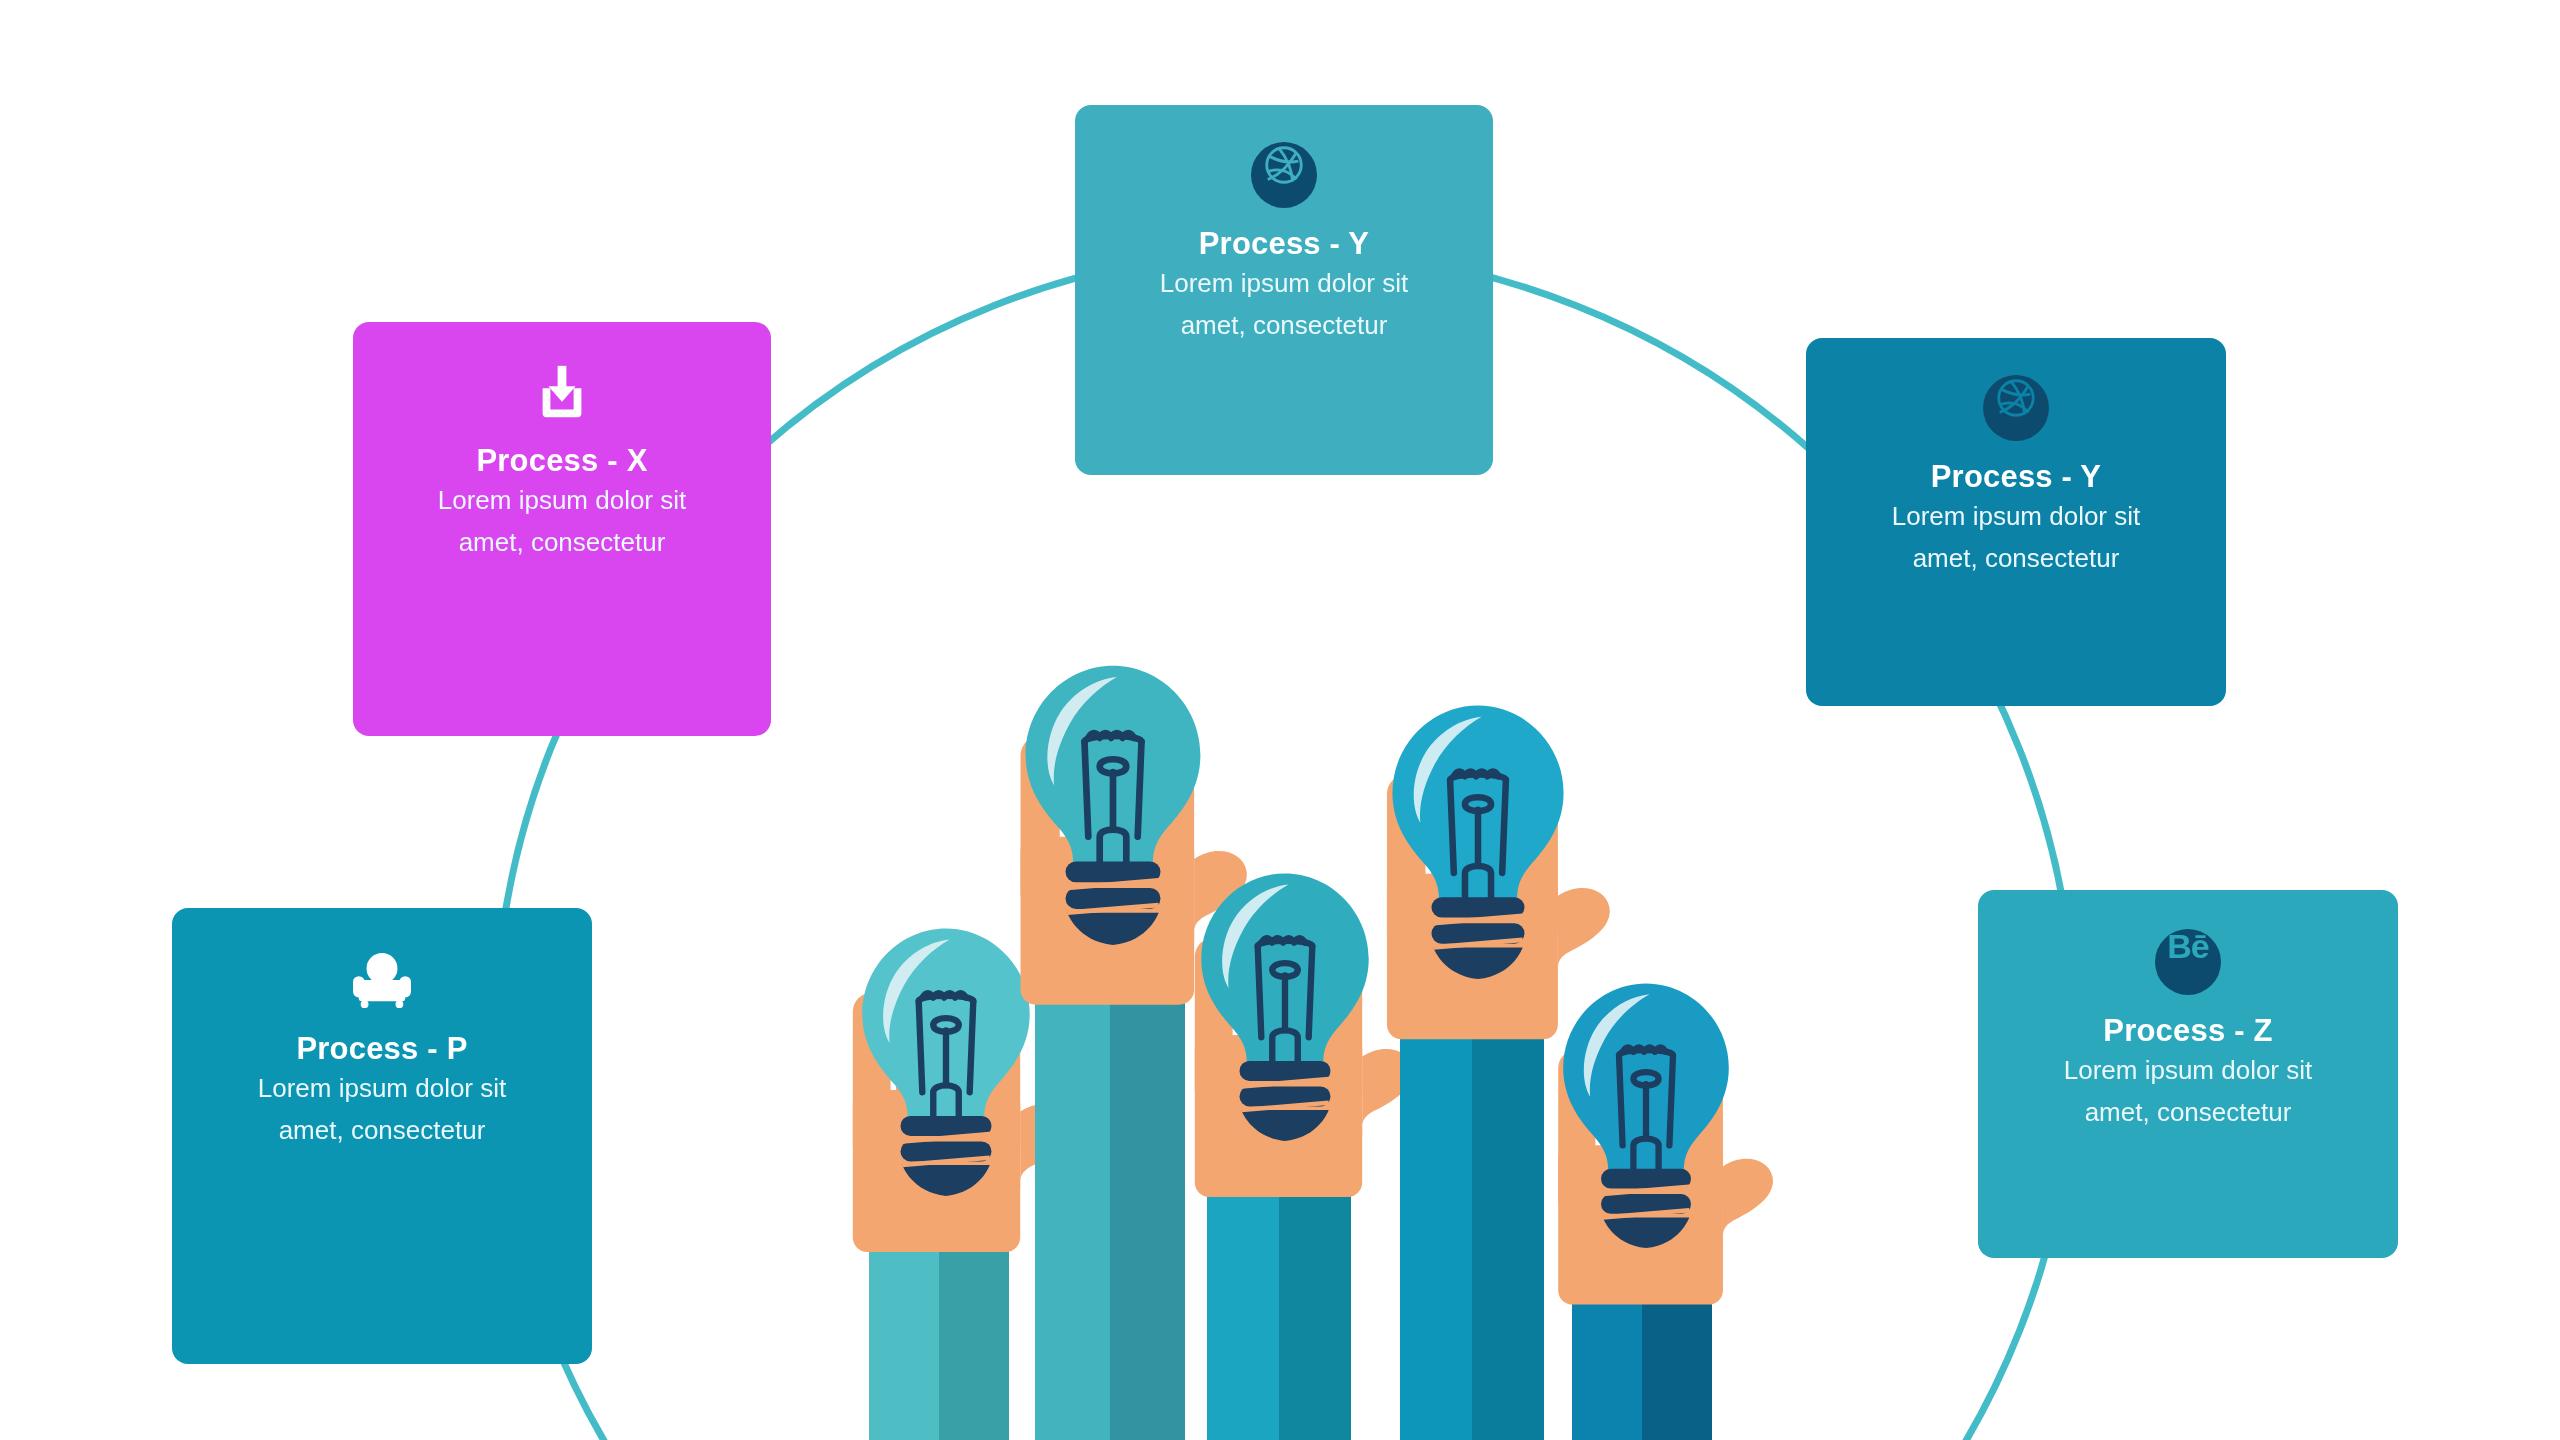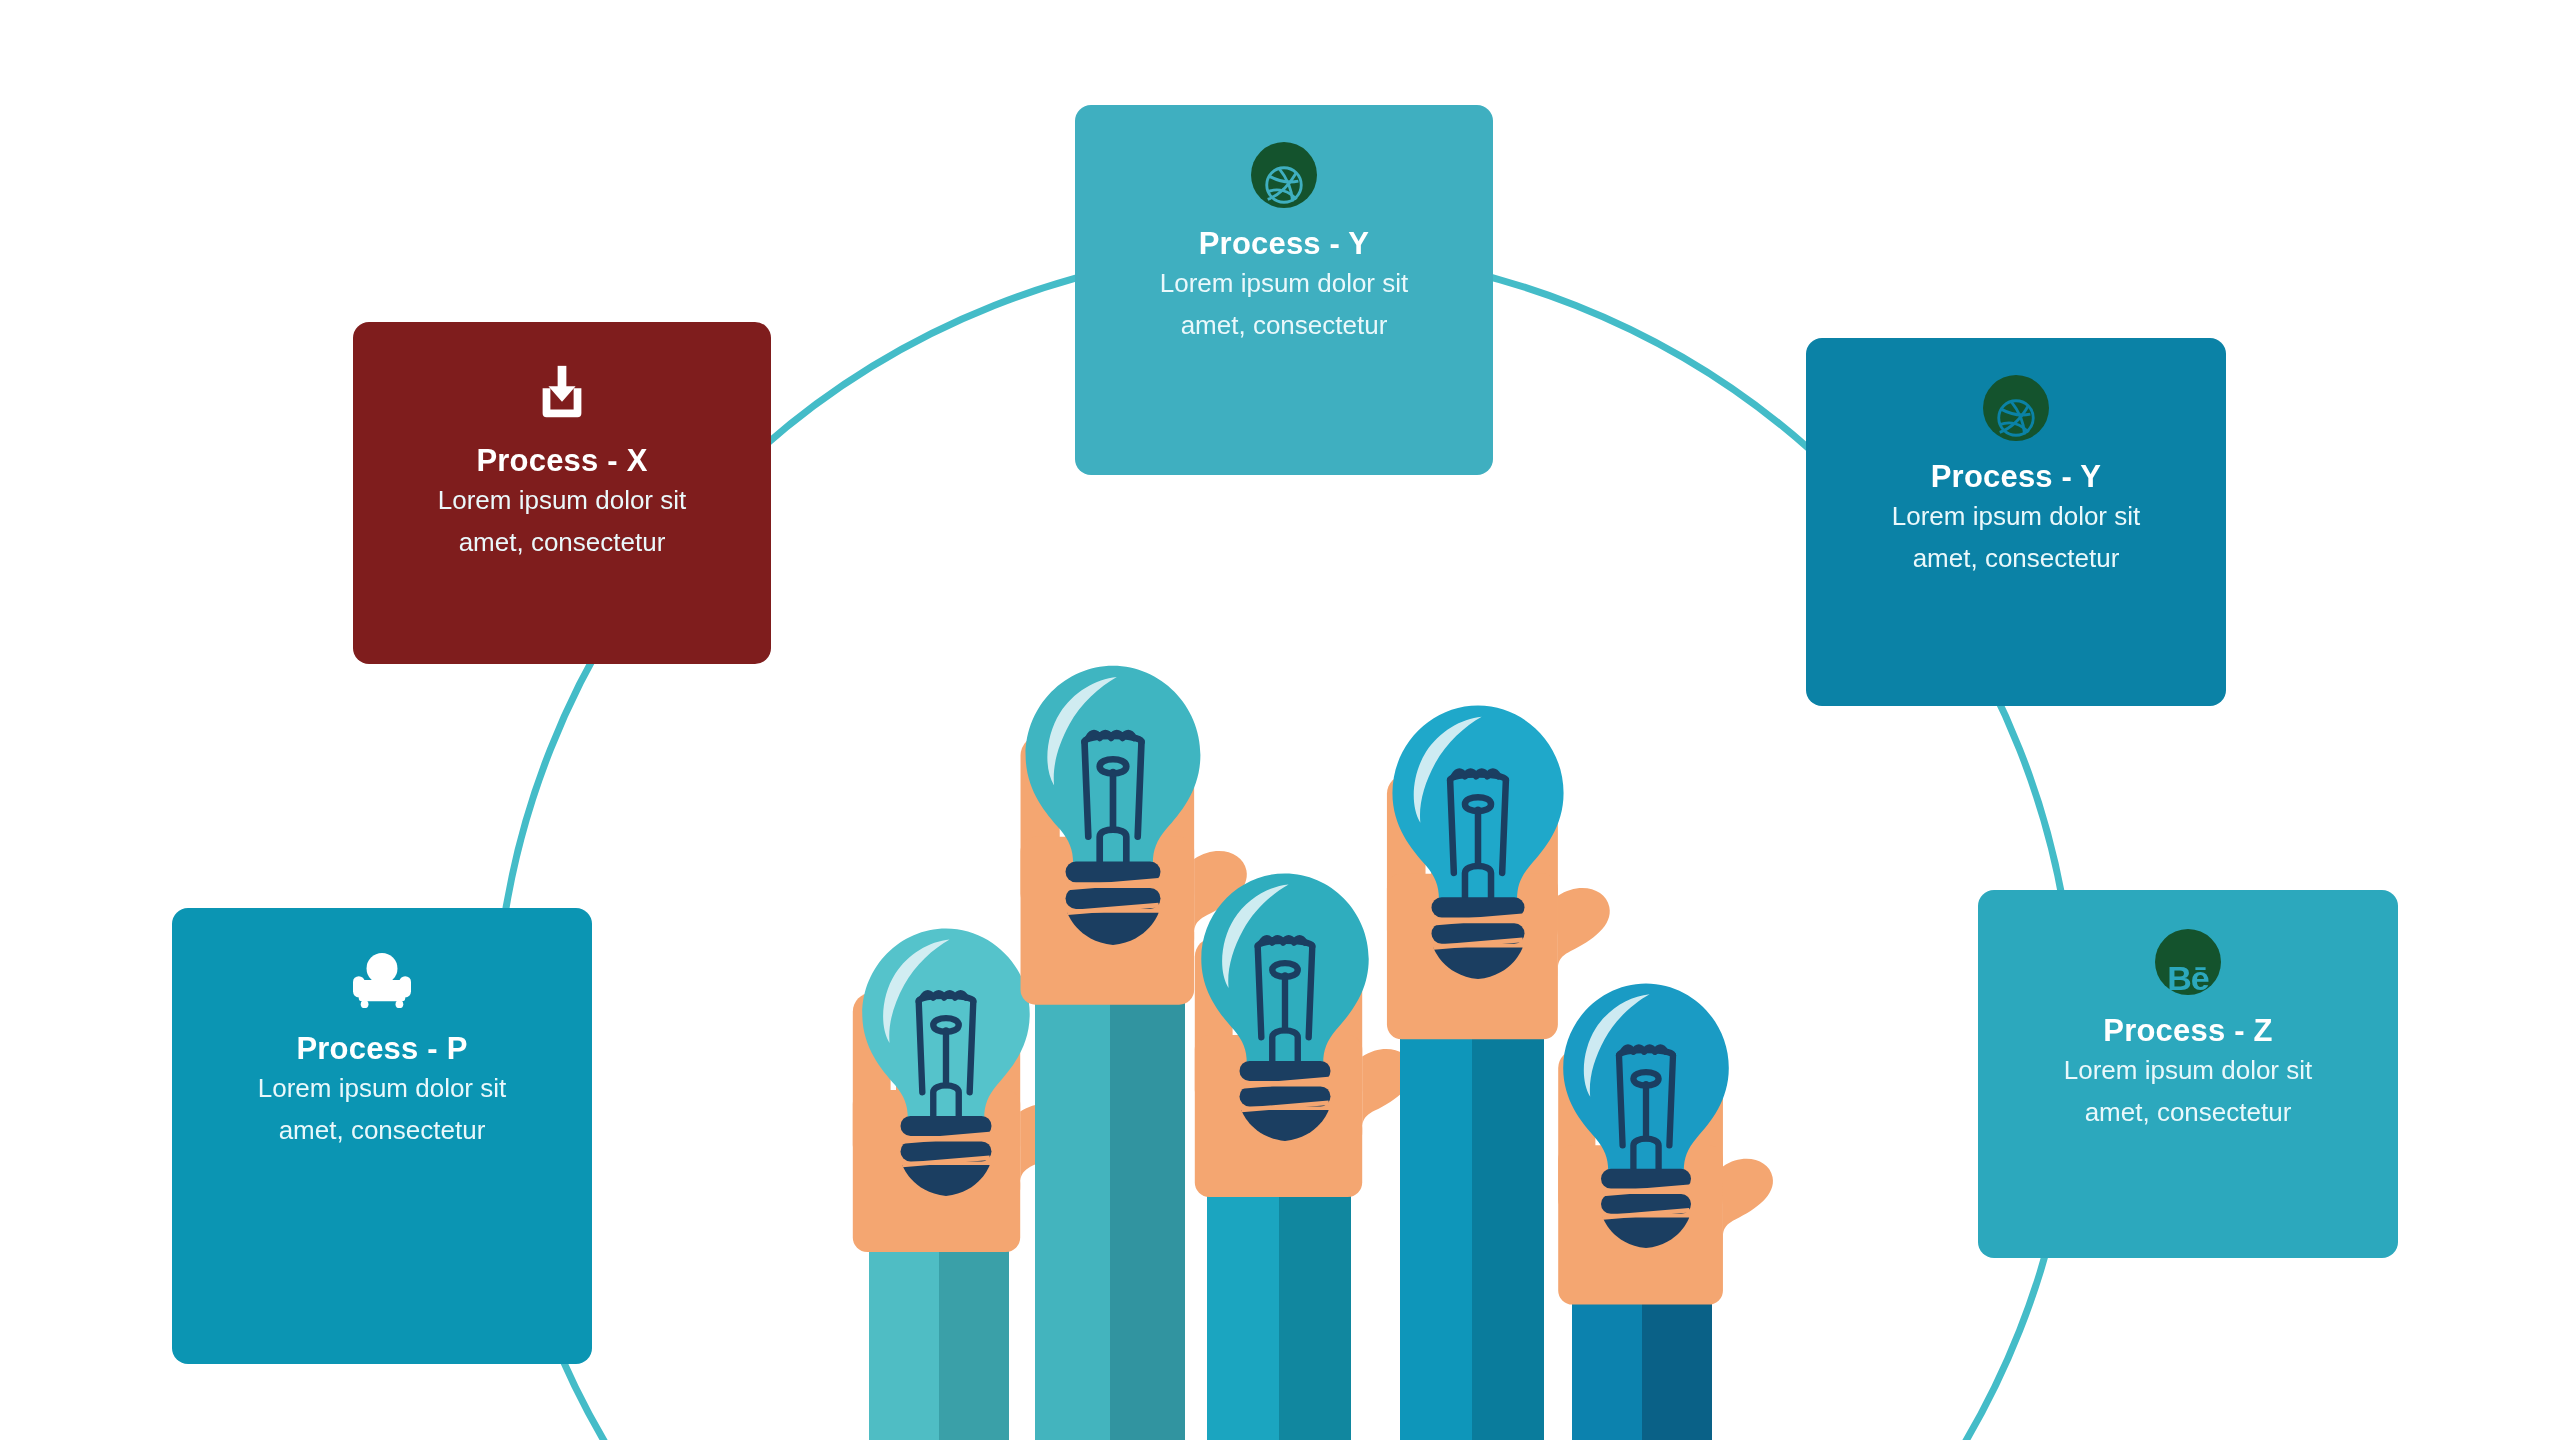--- a/index.html
+++ b/index.html
@@ -27,32 +27,32 @@
     color:#ffffff;font-weight:bold;font-size:31px;letter-spacing:.2px;
     text-align:center;line-height:1.2;margin-top:4px;
   }
   .card-body{
     color:#eaf8fb;font-size:26px;font-weight:300;line-height:1.62;
     text-align:center;max-width:92%;
   }
 
   
   #card-y-top{left:1075px;top:105px;width:418px;height:370px;background:#3FAFC0;}
-  #card-x{left:353px;top:322px;width:418px;height:342px;background:#7f1d1d;}
+  #card-x{left:353px;top:322px;width:418px;height:414px;background:#d946ef;}
   #card-p{left:172px;top:908px;width:420px;height:456px;background:#0B95B3;}
   #card-y-right{left:1806px;top:338px;width:420px;height:368px;background:#0B82A6;}
   #card-z{left:1978px;top:890px;width:420px;height:368px;background:#2CA8BD;}
 
   #card-y-top .card-title{font-size:31px;}
   #card-p{padding-top:36px;}
   #card-z{padding-top:36px;}
 
   .icon-circle{
-    width:66px;height:66px;border-radius:50%;background:#14532d;
-    display:flex;align-items:flex-end;justify-content:center;
+    width:66px;height:66px;border-radius:50%;background:#0c4a6e;
+    display:flex;align-items:flex-start;justify-content:center;
   }
   .be-text{
     font-family:"Liberation Sans","DejaVu Sans",sans-serif;
     font-weight:bold;font-size:34px;line-height:1;letter-spacing:-1px;
     display:block;
   }
 </style>
 </head>
 <body>
 

